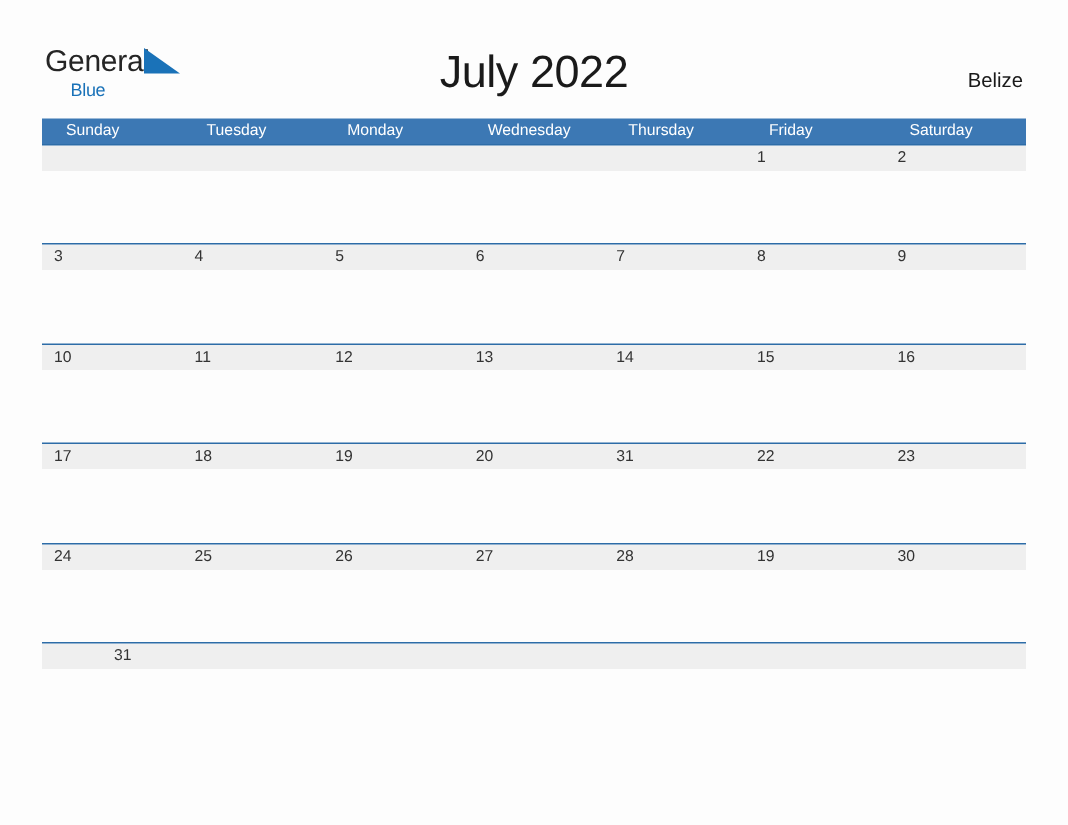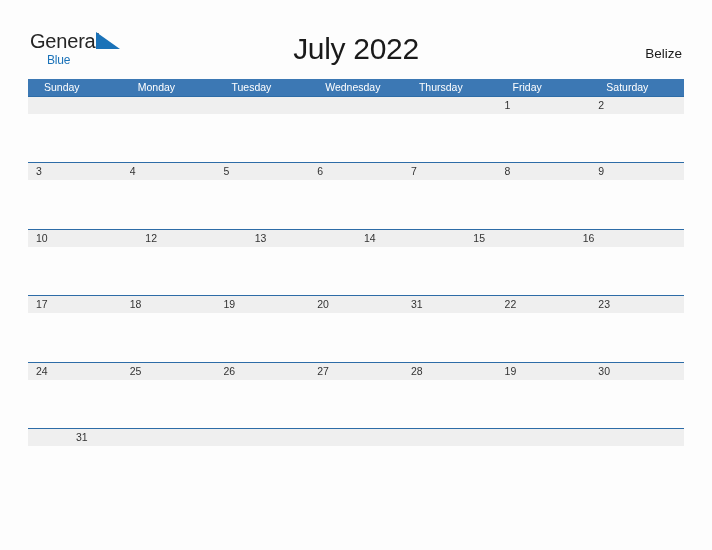--- a/index.html
+++ b/index.html
@@ -156,22 +156,22 @@
   <div class="page-title">July 2022</div>
 
   <div class="region-label">Belize</div>
 
 </div>
 
 <div class="calendar">
 
   <div class="weekday-header">
     <div class="weekday-cell">Sunday</div>
+    <div class="weekday-cell">Tuesday</div>
     <div class="weekday-cell">Monday</div>
-    <div class="weekday-cell">Tuesday</div>
     <div class="weekday-cell">Wednesday</div>
     <div class="weekday-cell">Thursday</div>
     <div class="weekday-cell">Friday</div>
     <div class="weekday-cell">Saturday</div>
   </div>
 
   <div class="week-row">
     <div class="day-cell empty">
         <span class="day-number"></span>
       </div>
@@ -217,20 +217,23 @@
     <div class="day-cell">
         <span class="day-number">9</span>
       </div>
   </div>
 
   <div class="week-row">
     <div class="day-cell">
         <span class="day-number">10</span>
       </div>
     <div class="day-cell">
+        <span class="day-number">11</span>
+      </div>
+    <div class="day-cell">
         <span class="day-number">12</span>
       </div>
     <div class="day-cell">
         <span class="day-number">13</span>
       </div>
     <div class="day-cell">
         <span class="day-number">14</span>
       </div>
     <div class="day-cell">
         <span class="day-number">15</span>

